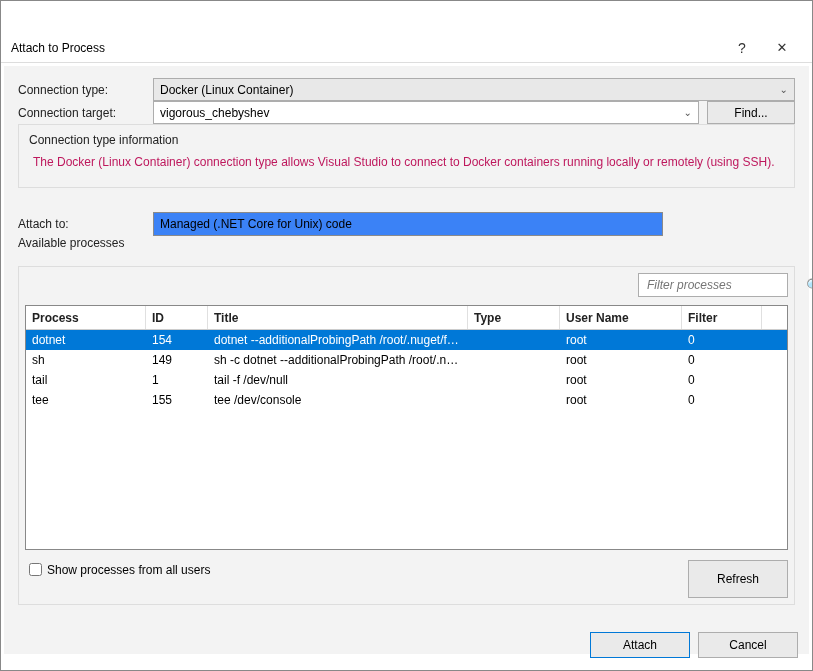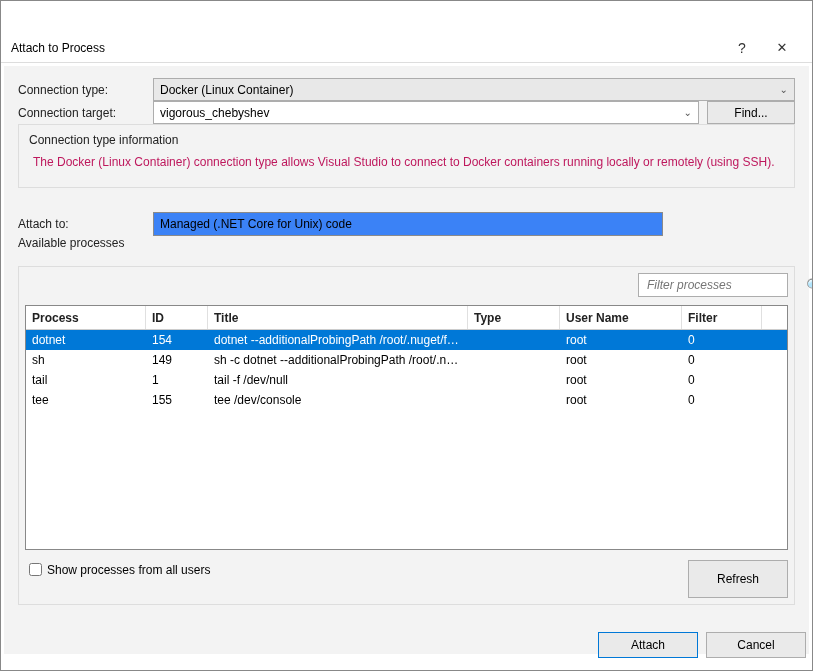--- a/index.html
+++ b/index.html
@@ -229,21 +229,21 @@
       background: #eaeaea;
       display: flex;
       align-items: center;
       justify-content: center;
       cursor: pointer;
     }
 
     .footer-buttons {
       position: absolute;
       bottom: 12px;
-      right: 6px;
+      right: 14px;
       display: flex;
       gap: 8px;
     }
     .btn-primary, .btn-secondary {
       width: 100px;
       height: 26px;
       border: 1px solid #adadad;
       display: flex;
       align-items: center;
       justify-content: center;

